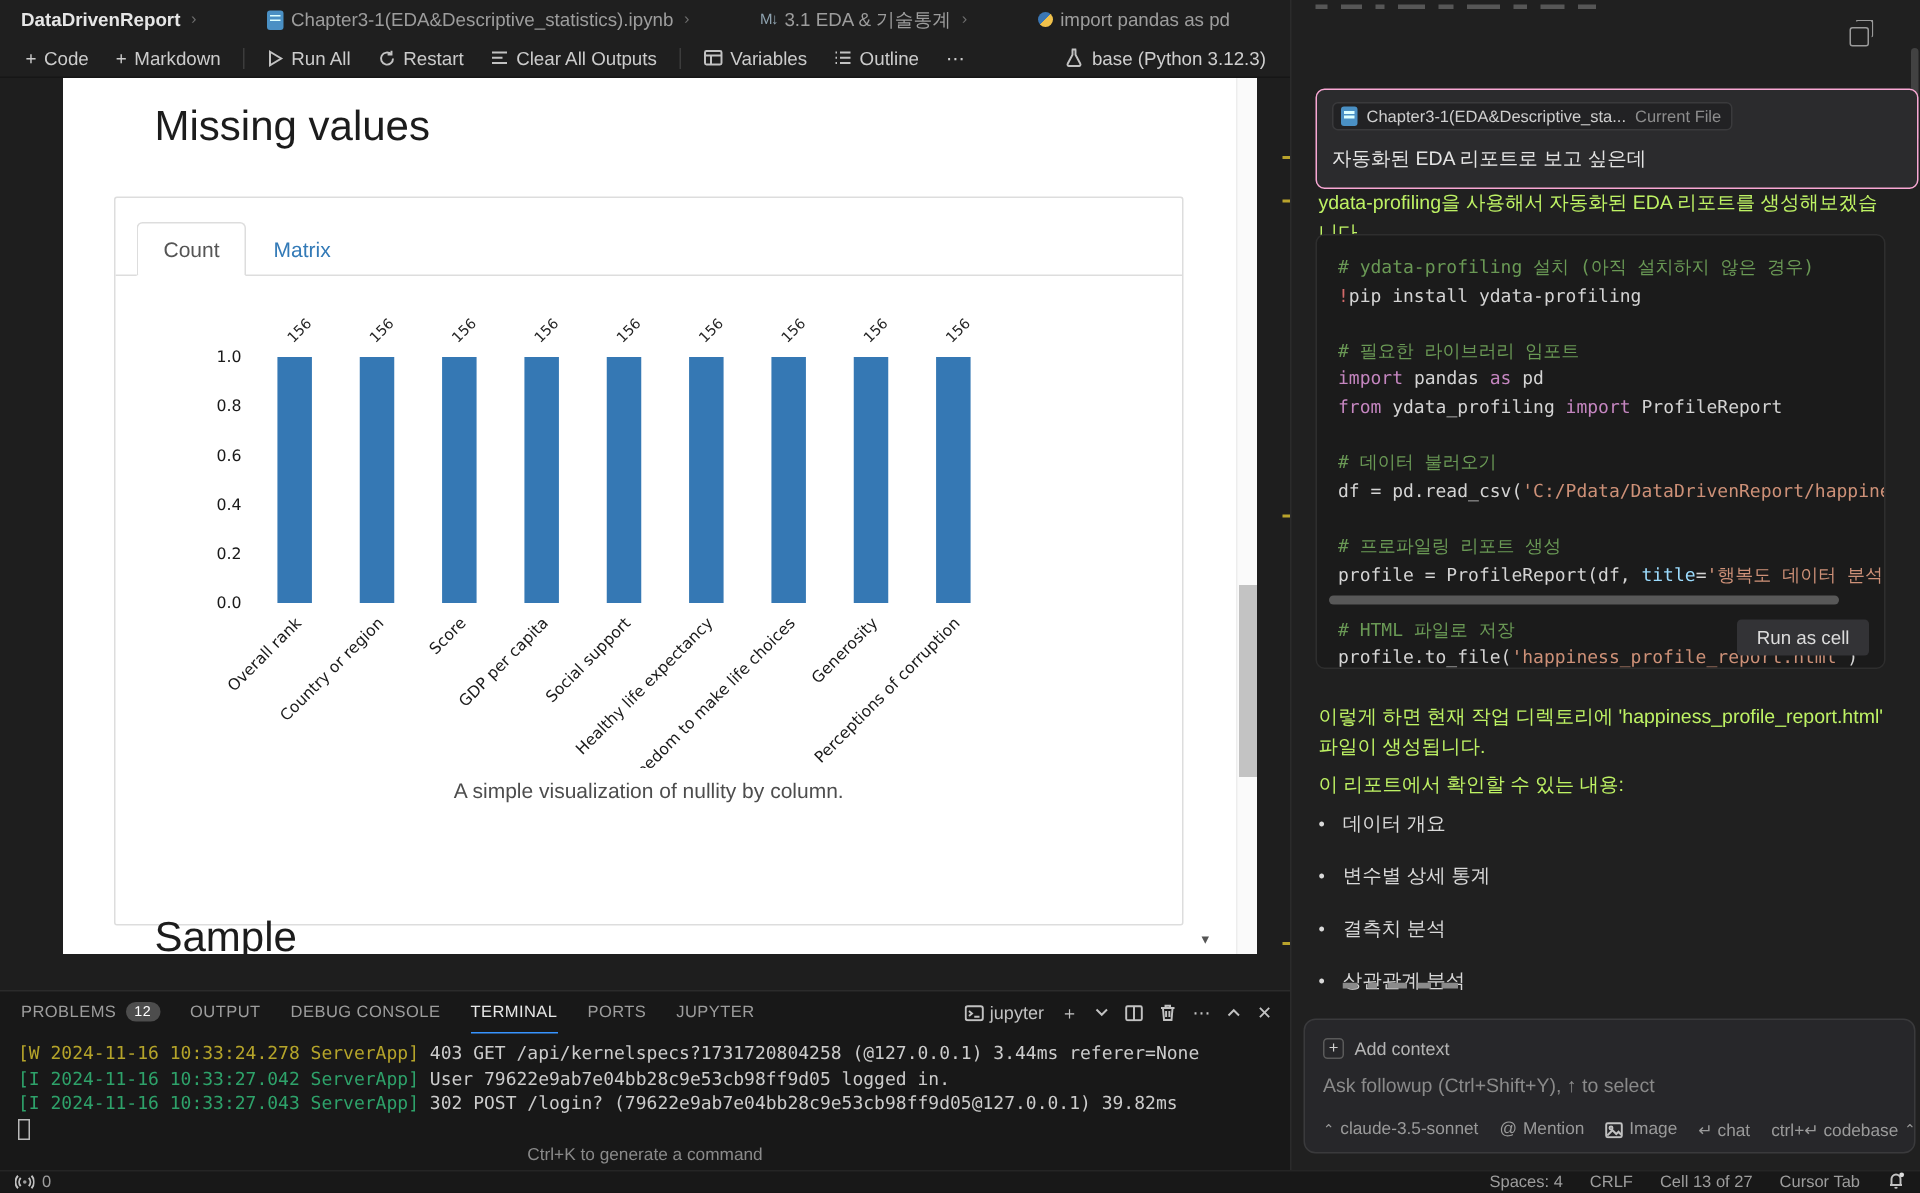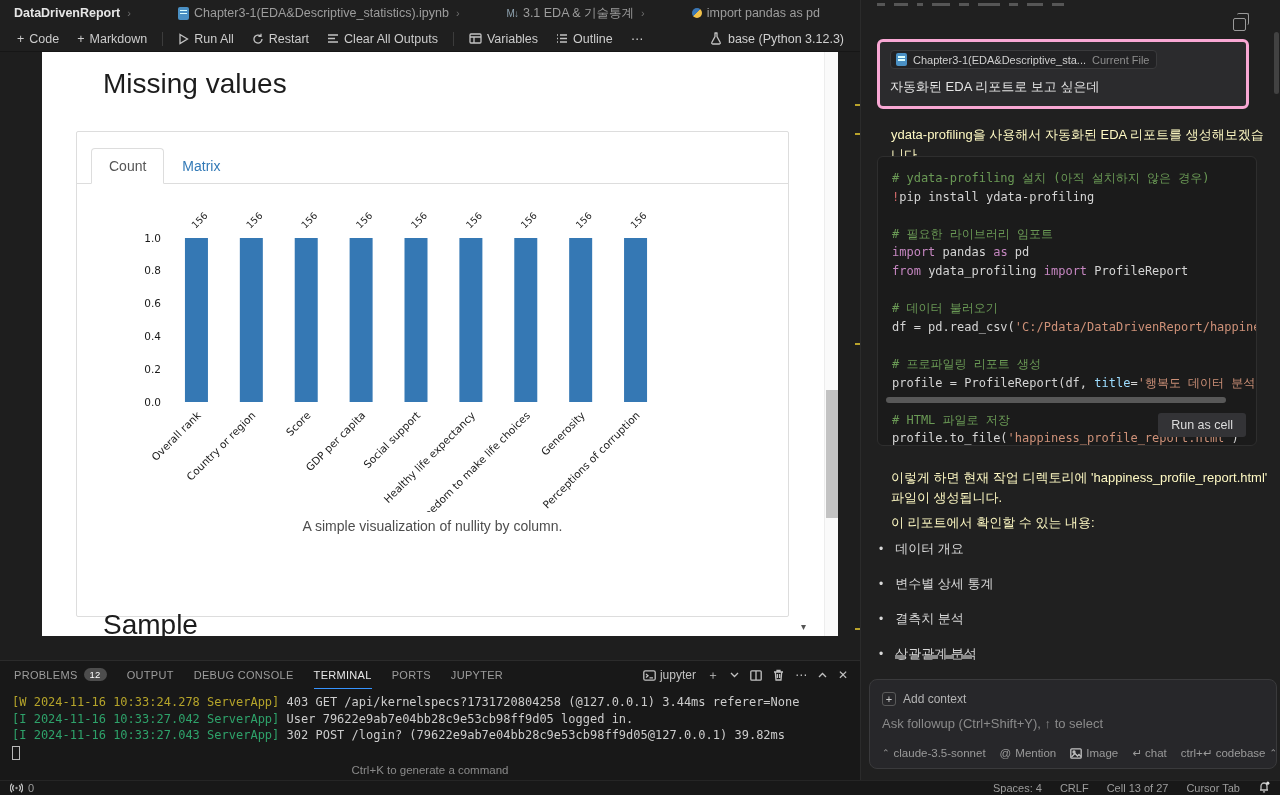--- a/index.html
+++ b/index.html
@@ -70,27 +70,27 @@
   .sb-item { cursor:pointer; white-space:nowrap; }
 
   
   .chat-panel { position:absolute; left:860px; top:0; width:420px; height:780px; background:#202020; border-left:1px solid #2b2b2b; overflow:hidden;}
   .chat-topsliver { position:absolute; top:3px; left:16px; width:300px; height:4px; display:flex; gap:9px; }
   .chat-topsliver i { display:block; height:3px; background:#565656; }
   .copy-icon { position:absolute; top:18px; right:34px; width:13px; height:13px; border:1.4px solid #9a9a9a; border-radius:2px; cursor:pointer;}
   .copy-icon:before { content:""; position:absolute; left:3px; top:-6px; width:11px; height:11px; border:1.4px solid #9a9a9a; border-radius:2px; border-bottom:none; border-left:none;}
   .chat-scrollthumb { position:absolute; right:1px; top:32px; width:5px; height:62px; background:#424242; border-radius:3px;}
 
-  .user-card { position:absolute; left:16px; top:39px; width:372px; background:#2b2b2d; border:3px solid #f9a8d4; border-radius:6px; padding:8px 10px 10px;}
+  .user-card { position:absolute; left:16px; top:59px; width:402px; background:#2b2b2d; border:1px solid #f9a8d4; border-radius:6px; padding:8px 10px 10px;}
   .file-chip { display:inline-flex; align-items:center; gap:6px; background:#222224; border:1px solid #3a3a3c; border-radius:4px;
     padding:2px 7px 2px 5px; font-size:11px; color:#cfcfcf; cursor:pointer;}
   .file-chip .cf { color:#8d8d8d; }
   .user-text { margin-top:8px; font-size:13px; color:#e4e4e4; }
 
-  .ai-par { position:absolute; left:30px; width:382px; font-size:13px; line-height:1.55; color:#fef9c3; }
+  .ai-par { position:absolute; left:18px; width:382px; font-size:13px; line-height:1.55; color:#bef264; }
   .p-intro { top:125px; }
   .p-after1 { top:468px; }
   .p-after2 { top:513px; }
 
   .code-block { position:absolute; left:16px; top:156px; width:380px; height:290px; background:#1b1b1b;
     border:1px solid #2e2e2e; border-radius:6px; padding:12px 0 0 14px; overflow:hidden;}
   .code-line { font-family:"DejaVu Sans Mono","Liberation Mono",monospace; font-size:12px; line-height:18.6px; white-space:pre; overflow:hidden;}
   .seg-com { color:#6a9955; } .seg-kw { color:#c586c0; } .seg-str { color:#ce9178; }
   .seg-par { color:#9cdcfe; } .seg-pl { color:#d4d4d4; } .seg-bang { color:#d16969; }
   .code-hscroll { position:absolute; left:8px; bottom:42px; width:340px; height:6px; background:#585858; border-radius:3px; cursor:grab;}

